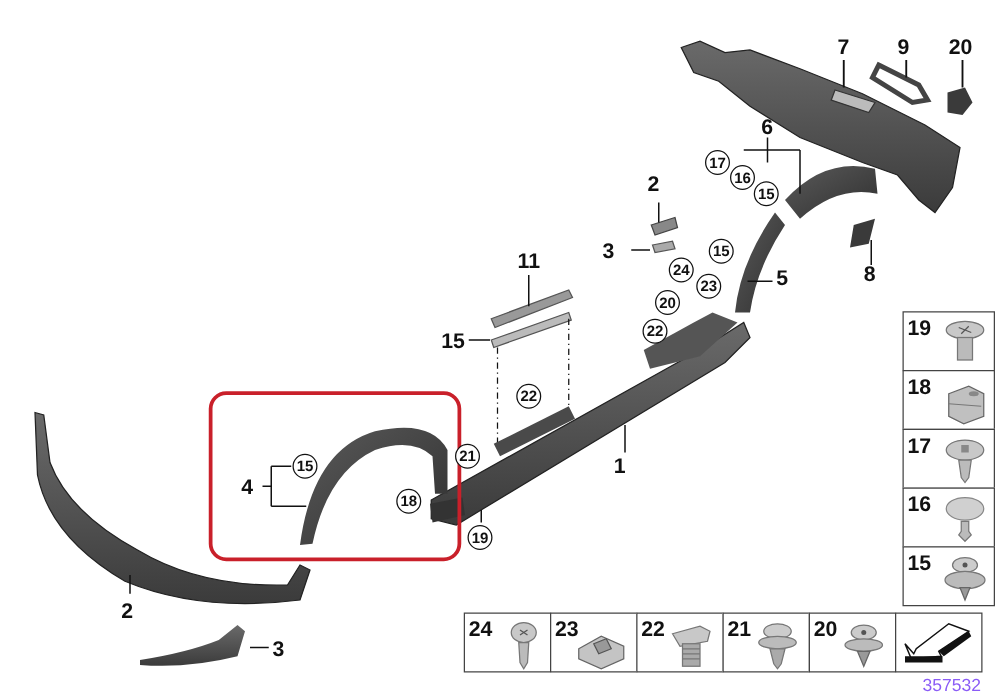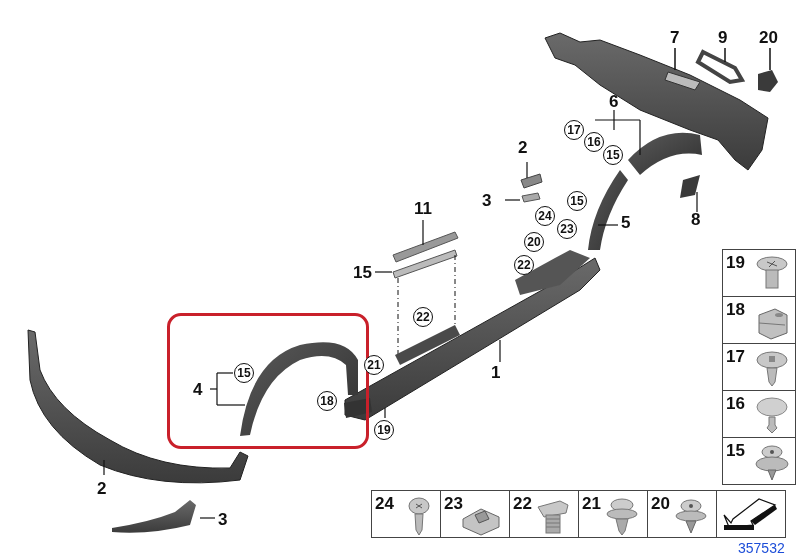--- a/index.html
+++ b/index.html
@@ -11,21 +11,21 @@
         display:flex;align-items:center;justify-content:center;box-sizing:border-box;}
   .highlight{position:absolute;left:167px;top:313px;width:202px;height:136px;border:3px solid #c9202a;border-radius:14px;box-sizing:border-box;}
   .legend-v{position:absolute;left:722px;top:250px;width:74px;}
   .cell{position:relative;border:1px solid #444;margin-top:-1px;height:48px;background:#fff;box-sizing:border-box;}
   .cell .lbl{position:absolute;left:3px;top:3px;font-weight:bold;font-size:17px;color:#111;}
   .cell svg{position:absolute;right:6px;top:4px;}
   .legend-h{position:absolute;left:372px;top:490px;display:flex;}
   .hcell{position:relative;border:1px solid #444;margin-left:-1px;width:70px;height:48px;background:#fff;box-sizing:border-box;}
   .hcell .lbl{position:absolute;left:3px;top:3px;font-weight:bold;font-size:17px;color:#111;}
   .hcell svg{position:absolute;right:8px;top:6px;}
-  .docnum{position:absolute;left:738px;top:540px;font-size:14px;color:#1d4ed8;}
+  .docnum{position:absolute;left:738px;top:540px;font-size:14px;color:#8b5cf6;}
 </style>
 </head>
 <body>
 
 <div id="stage">
   <svg width="800" height="560" style="position:absolute;left:0;top:0">
     <defs>
       <linearGradient id="g1" x1="0" y1="0" x2="0" y2="1">
         <stop offset="0" stop-color="#6a6a6a"></stop>
           <stop offset="1" stop-color="#3b3b3b"></stop>

